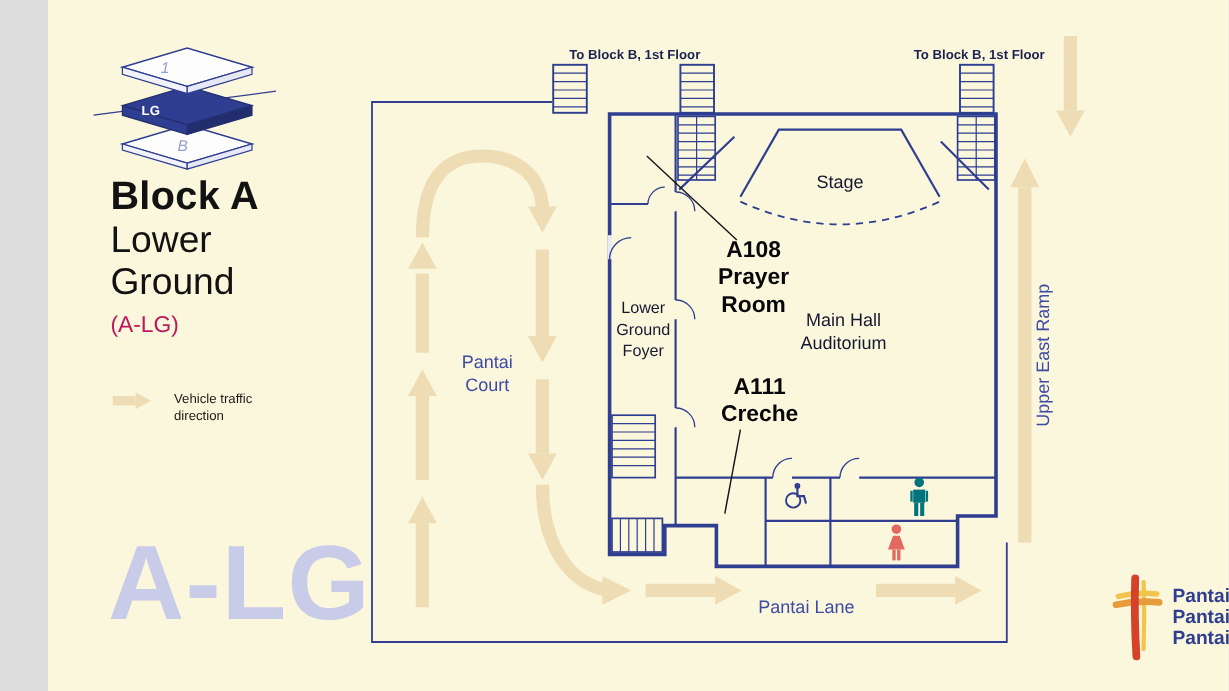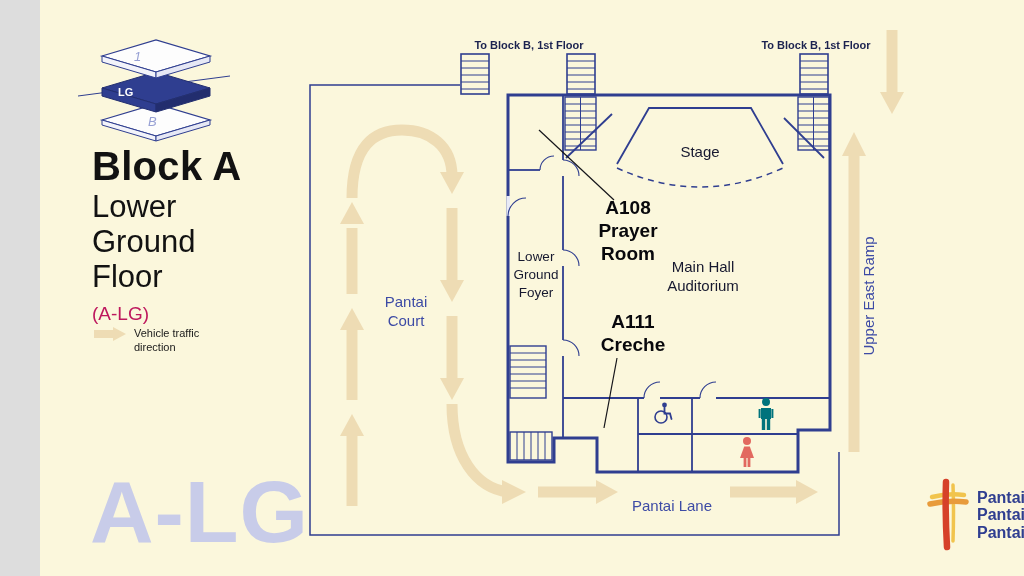--- a/index.html
+++ b/index.html
@@ -12,26 +12,26 @@
   .t-foyer{font-size:13.5px;fill:#16182F;}
   .t-bold{font-size:19px;font-weight:bold;fill:#08080C;}
   .t-road{font-size:15px;fill:#3D4BA5;}
   .iso-num{font-size:13px;font-style:italic;fill:#97A0D4;}
   .iso-lg{font-size:11px;font-weight:bold;fill:#FFFFFF;}
   .wall{stroke:#2F3E90;fill:none;}
   .tread{stroke:#2F3E90;stroke-width:1;fill:none;}
   .arrow{fill:#EEDCB4;}
   .arrow-line{stroke:#EEDCB4;stroke-width:11;fill:none;}
   .title-block{position:absolute;left:52px;top:144px;color:#121212;}
-  .block-title{font-size:40px;font-weight:bold;letter-spacing:.3px;}
+  .block-title{font-size:33px;font-weight:bold;letter-spacing:.3px;}
   .floor-line{font-size:31px;font-weight:400;line-height:1.13;}
   .floor-code{font-size:19px;font-weight:300;margin-top:9px;color:#be185d;}
-  .legend-row{position:absolute;left:53px;top:326px;display:flex;align-items:flex-start;gap:7px;}
+  .legend-row{position:absolute;left:53px;top:326px;display:flex;align-items:flex-start;gap:18px;}
   .legend-text{font-size:11px;line-height:1.3;color:#1a1a1a;}
-  .watermark{position:absolute;left:50px;top:468px;font-size:88px;font-weight:bold;
+  .watermark{position:absolute;left:50px;top:442px;font-size:88px;font-weight:bold;
              color:#C8CCE9;letter-spacing:1px;line-height:1;}
   .iso-icon{position:absolute;left:34px;top:30px;}
   .logo{position:absolute;left:886px;top:477px;display:flex;gap:7px;align-items:center;}
   .logo-text{font-size:16px;font-weight:bold;color:#2F3E90;line-height:1.07;}
 </style>
 </head>
 <body>
 
 <div class="canvas">
 
@@ -185,21 +185,20 @@
       <text x="60" y="31" class="iso-num">1</text>
       <text x="44" y="66" class="iso-lg">LG</text>
       <text x="74" y="96" class="iso-num">B</text>
     </svg>
   </div>
 
   <div class="title-block">
     <div class="block-title">Block A</div>
     <div class="floor-line">Lower</div>
     <div class="floor-line">Ground</div>
-    <div class="floor-line">Floor</div>
     <div class="floor-code">(A-LG)</div>
   </div>
 
   <div class="legend-row">
     <svg width="34" height="16" viewBox="0 0 34 16">
       <line x1="1" y1="8" x2="20" y2="8" stroke="#EEDCB4" stroke-width="8"></line>
       <polygon points="20,1 20,15 33,8" fill="#EEDCB4"></polygon>
     </svg>
     <div class="legend-text">
       <div>Vehicle traffic</div>

